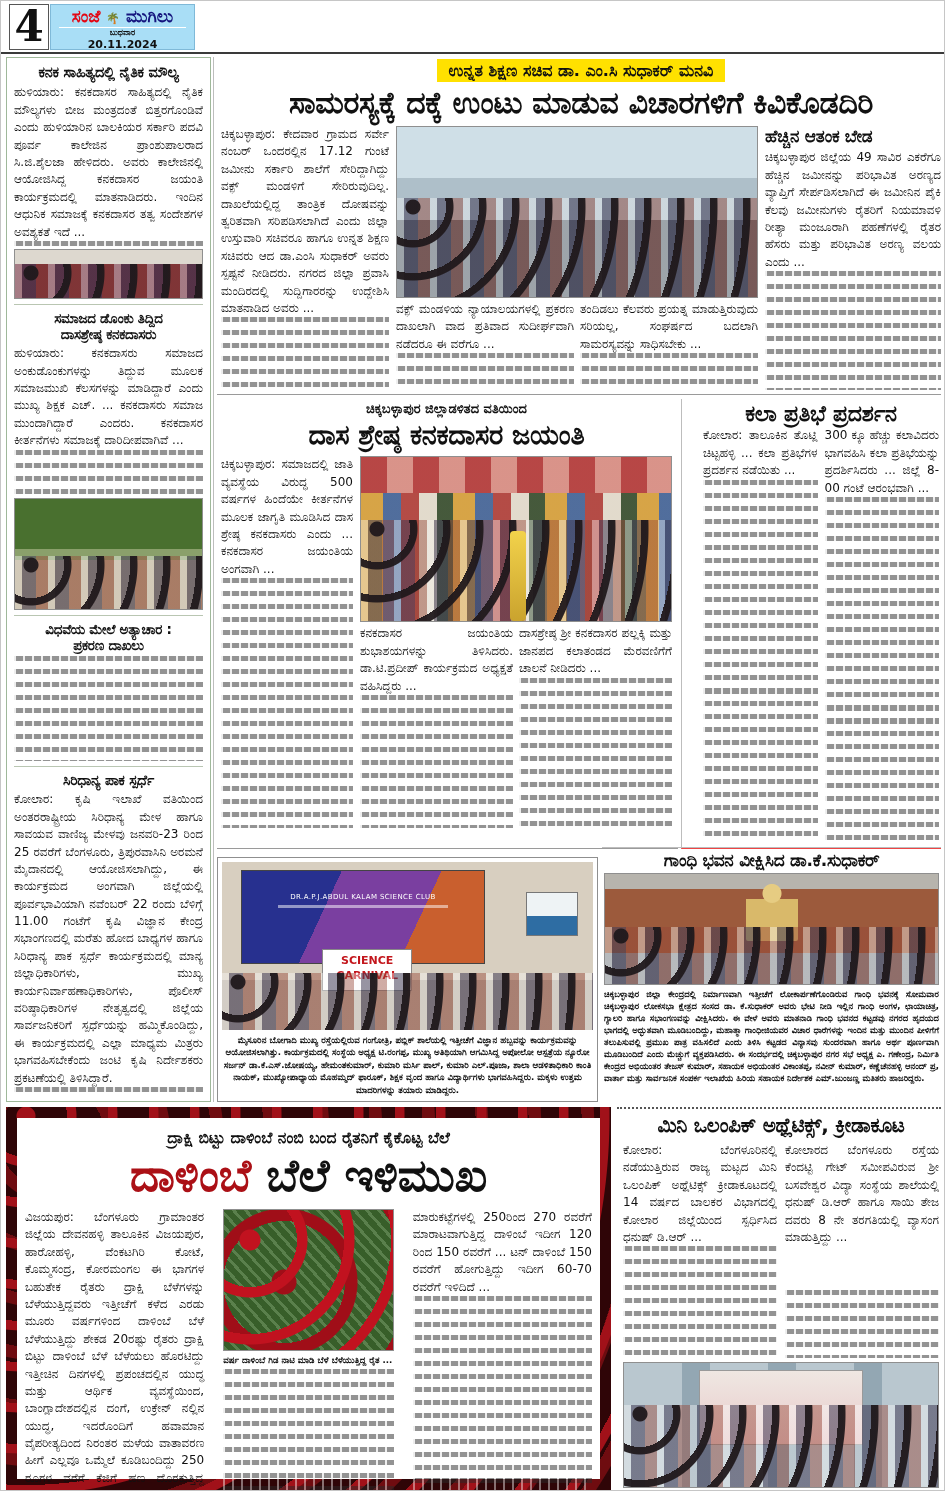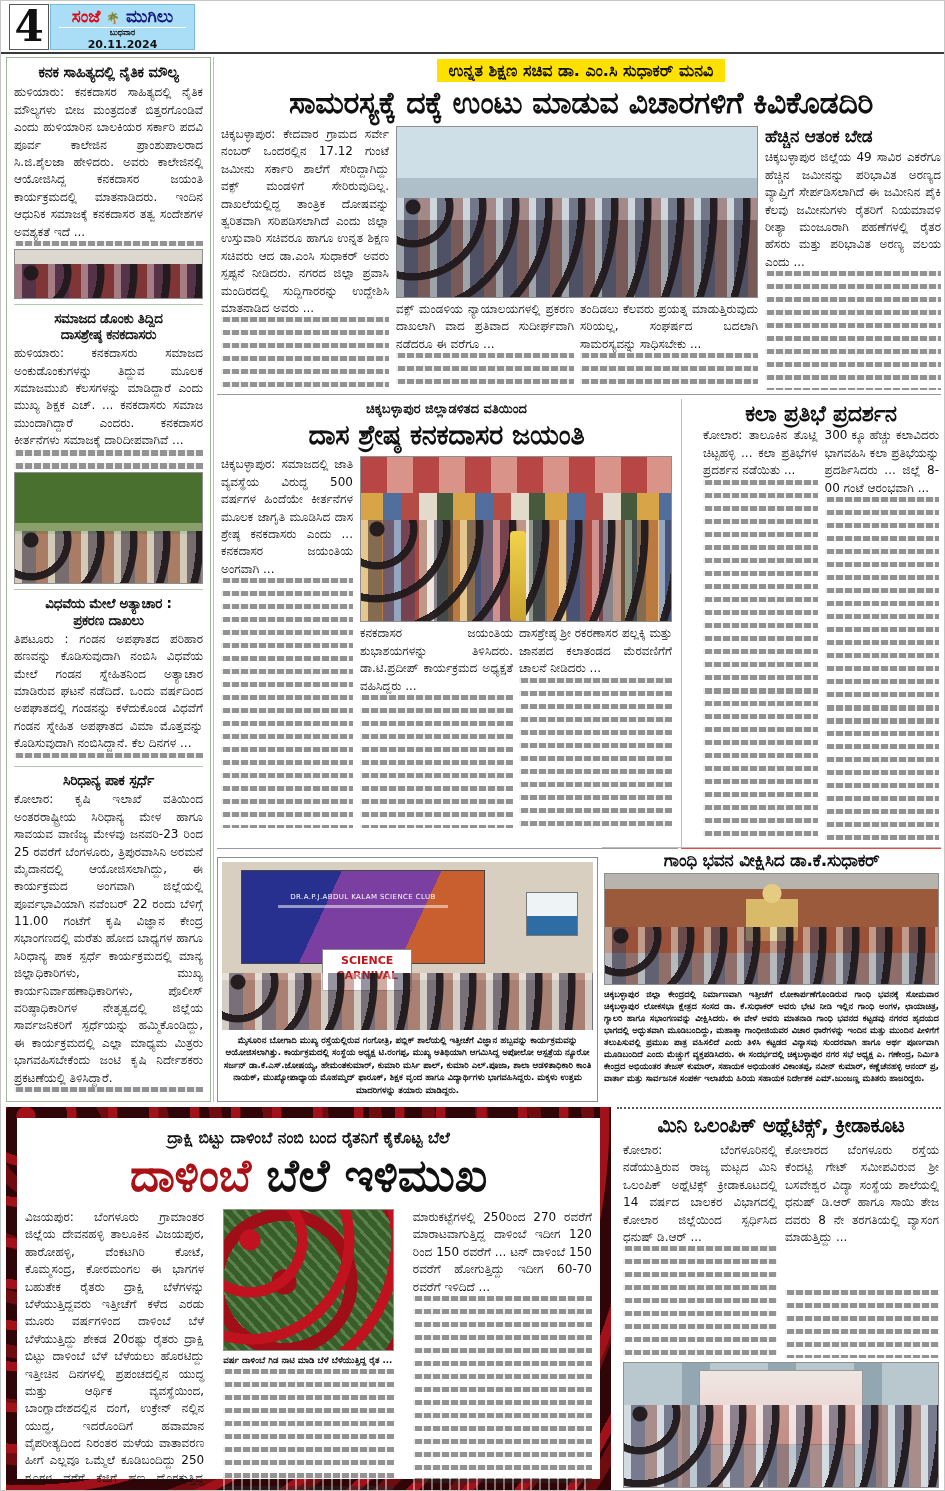--- a/index.html
+++ b/index.html
@@ -103,21 +103,20 @@
       <div class="heads"></div>
     </div>
 
     <div class="sep"></div>
 
     <h2 class="hl" style="font-size:13.5px;">
       <span>ವಿಧವೆಯ ಮೇಲೆ ಅತ್ಯಾಚಾರ :</span><br>
       <span>ಪ್ರಕರಣ ದಾಖಲು</span>
     </h2>
     <div class="jtext colflex" style="flex:130 1 0;margin-top:3px;">
-      <p>ತಿಪಟೂರು : ಗಂಡನ ಅಪಘಾತದ ಪರಿಹಾರ ಹಣವನ್ನು ಕೊಡಿಸುವುದಾಗಿ ನಂಬಿಸಿ ವಿಧವೆಯ ಮೇಲೆ ಗಂಡನ ಸ್ನೇಹಿತನಿಂದ ಅತ್ಯಾಚಾರ ಮಾಡಿರುವ ಘಟನೆ ನಡೆದಿದೆ. ಒಂದು ವರ್ಷದಿಂದ ಅಪಘಾತದಲ್ಲಿ ಗಂಡನನ್ನು ಕಳೆದುಕೊಂಡ ವಿಧವೆಗೆ ಗಂಡನ ಸ್ನೇಹಿತ ಅಪಘಾತದ ವಿಮಾ ಮೊತ್ತವನ್ನು ಕೊಡಿಸುವುದಾಗಿ ನಂಬಿಸಿದ್ದಾನೆ. ಕೆಲ ದಿನಗಳ ...</p>
       <div class="greek"></div>
     </div>
 
     <div class="sep"></div>
 
     <h2 class="hl" style="font-size:14px;">ಸಿರಿಧಾನ್ಯ ಪಾಕ ಸ್ಪರ್ಧೆ</h2>
     <div class="jtext colflex" style="flex:150 1 0;margin-top:3px;">
       <p>ಕೋಲಾರ: ಕೃಷಿ ಇಲಾಖೆ ವತಿಯಿಂದ ಅಂತರರಾಷ್ಟ್ರೀಯ ಸಿರಿಧಾನ್ಯ ಮೇಳ ಹಾಗೂ ಸಾವಯವ ವಾಣಿಜ್ಯ ಮೇಳವು ಜನವರಿ-23 ರಿಂದ 25 ರವರೆಗೆ ಬೆಂಗಳೂರು, ತ್ರಿಪುರವಾಸಿನಿ ಅರಮನೆ ಮೈದಾನದಲ್ಲಿ ಆಯೋಜಿಸಲಾಗಿದ್ದು, ಈ ಕಾರ್ಯಕ್ರಮದ ಅಂಗವಾಗಿ ಜಿಲ್ಲೆಯಲ್ಲಿ ಪೂರ್ವಭಾವಿಯಾಗಿ ನವೆಂಬರ್ 22 ರಂದು ಬೆಳಿಗ್ಗೆ 11.00 ಗಂಟೆಗೆ ಕೃಷಿ ವಿಜ್ಞಾನ ಕೇಂದ್ರ ಸಭಾಂಗಣದಲ್ಲಿ ಮರೆತು ಹೋದ ಬಾಧ್ಯಗಳ ಹಾಗೂ ಸಿರಿಧಾನ್ಯ ಪಾಕ ಸ್ಪರ್ಧೆ ಕಾರ್ಯಕ್ರಮದಲ್ಲಿ ಮಾನ್ಯ ಜಿಲ್ಲಾಧಿಕಾರಿಗಳು, ಮುಖ್ಯ ಕಾರ್ಯನಿರ್ವಾಹಣಾಧಿಕಾರಿಗಳು, ಪೊಲೀಸ್ ವರಿಷ್ಠಾಧಿಕಾರಿಗಳ ನೇತೃತ್ವದಲ್ಲಿ ಜಿಲ್ಲೆಯ ಸಾರ್ವಜನಿಕರಿಗೆ ಸ್ಪರ್ಧೆಯನ್ನು ಹಮ್ಮಿಕೊಂಡಿದ್ದು, ಈ ಕಾರ್ಯಕ್ರಮದಲ್ಲಿ ಎಲ್ಲಾ ಮಾಧ್ಯಮ ಮಿತ್ರರು ಭಾಗವಹಿಸಬೇಕೆಂದು ಜಂಟಿ ಕೃಷಿ ನಿರ್ದೇಶಕರು ಪ್ರಕಟಣೆಯಲ್ಲಿ ತಿಳಿಸಿದ್ದಾರೆ.</p>
       <div class="greek"></div>
     </div>
@@ -171,21 +170,21 @@
           <div class="crowd"></div>
           <div class="heads" style="height:62%;"></div>
           <div style="position:absolute;left:48%;bottom:0;width:16px;height:55%;background:linear-gradient(180deg,#f2d24b,#caa32e);border-radius:4px;"></div>
         </div>
         <div style="display:flex;gap:6px;flex:1;margin-top:3px;">
           <div class="jtext colflex" style="flex:1;">
             <p>ಕನಕದಾಸರ ಜಯಂತಿಯ ಶುಭಾಶಯಗಳನ್ನು ತಿಳಿಸಿದರು. ಡಾ.ಟಿ.ಪ್ರದೀಪ್ ಕಾರ್ಯಕ್ರಮದ ಅಧ್ಯಕ್ಷತೆ ವಹಿಸಿದ್ದರು ...</p>
             <div class="greek"></div>
           </div>
           <div class="jtext colflex" style="flex:1;">
-            <p>ದಾಸಶ್ರೇಷ್ಠ ಶ್ರೀ ರಕರಣಾಸರ ಪಲ್ಲಕ್ಕಿ ಮತ್ತು ಜಾನಪದ ಕಲಾತಂಡದ ಮೆರವಣಿಗೆಗೆ ಚಾಲನೆ ನೀಡಿದರು ...</p>
+            <p>ದಾಸಶ್ರೇಷ್ಠ ಶ್ರೀ ಕನಕದಾಸರ ಪಲ್ಲಕ್ಕಿ ಮತ್ತು ಜಾನಪದ ಕಲಾತಂಡದ ಮೆರವಣಿಗೆಗೆ ಚಾಲನೆ ನೀಡಿದರು ...</p>
             <div class="greek"></div>
           </div>
         </div>
       </div>
     </div>
   </div>
 
   <div class="abs colflex" style="left:680px;top:398px;width:260px;height:450px;border-left:1px solid #bdbdbd;border-bottom:2px solid #ef4444;padding:2px 2px 4px 21px;">
     <h1 class="hl" style="font-size:22px;">ಕಲಾ ಪ್ರತಿಭೆ ಪ್ರದರ್ಶನ</h1>
     <div style="display:flex;gap:7px;flex:1;margin-top:0;">

